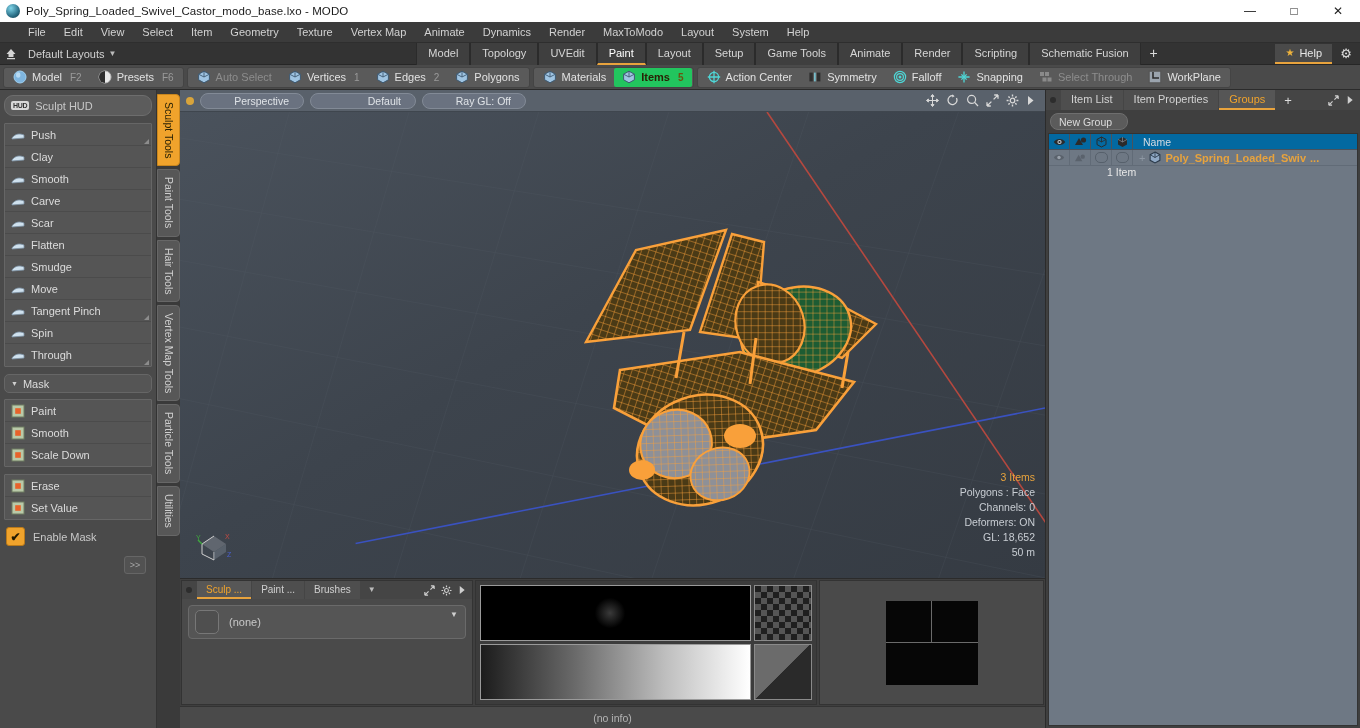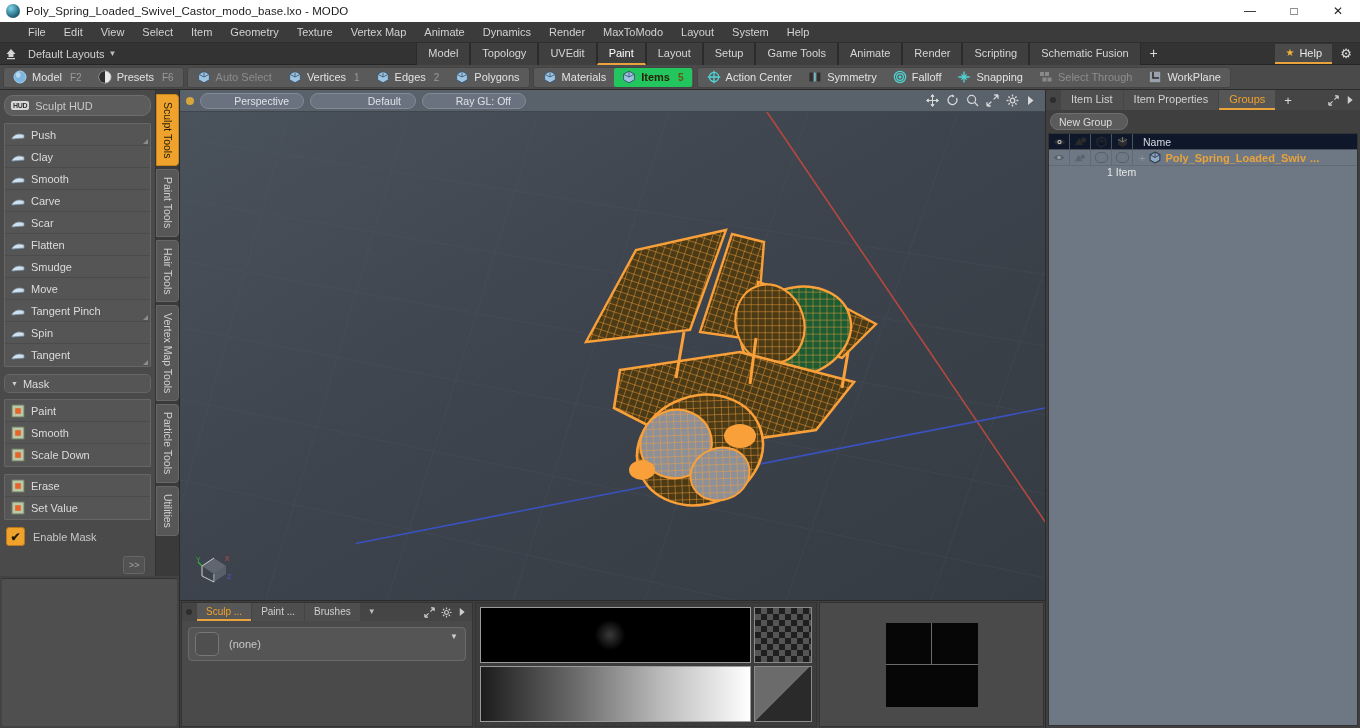--- a/index.html
+++ b/index.html
@@ -78,21 +78,21 @@
   .mbtn.dim { color: #8d8d8d; }
   .mbtn.on  { background: #22c55e; color: #2a2205; font-weight: bold; }
   .mbtn .hk { color: #9a9a9a; font-size: 10px; margin-left: 3px; }
   .mbtn.on .hk { color: #6b5410; }
   .ico { width: 14px; height: 14px; flex: none; display: block; }
 
   
   .body { flex: 1; display: flex; min-height: 0; }
 
   
-  .leftcol { width: 180px; flex: none; display: flex; flex-direction: column;
+  .leftcol { width: 180px; flex: none; display: flex; flex-direction: row;
              background: #434343; border-right: 1px solid #2b2b2b; }
   .left-top { display: flex; flex: 1; min-height: 0; }
   .toolpanel { width: 156px; padding: 5px 4px 0 4px; overflow: hidden; background: #4a4a4a; }
   .sculpt-hud {
     display: flex; align-items: center; gap: 6px; height: 21px; padding: 0 6px;
     background: #5c5c5c; border: 1px solid #6d6d6d; border-radius: 9px; margin-bottom: 7px;
   }
   .hud-chip {
     font-size: 7px; background: #d8d8d8; color: #333; border-radius: 2px;
     padding: 1px 2px; font-weight: bold; letter-spacing: -.3px;
@@ -179,21 +179,21 @@
   .r-tabs { height: 20px; display: flex; align-items: center; background: #454545; padding-left: 4px; gap: 1px; }
   .rtab { padding: 0 10px; height: 20px; line-height: 19px; font-size: 11px; color: #d2d2d2; background: #4e4e4e; }
   .rtab.on { color: #f0a32c; background: #565656; border-bottom: 2px solid #e8a33d; }
   .rtab-plus { padding: 0 8px; font-size: 13px; color: #ddd; line-height: 19px; }
   .r-icons { margin-left: auto; display: flex; gap: 7px; padding-right: 6px; align-items: center; color: #ccc; font-size: 10px; }
   .newgroup {
     margin: 3px 4px; height: 17px; width: 78px; background: #5b5b5b; border: 1px solid #6e6e6e;
     border-radius: 8px; font-size: 10.5px; color: #dcdcdc; display: flex; align-items: center; padding: 0 8px;
   }
   .r-list { flex: 1; margin: 0 2px 2px 2px; background: #6e7884; border: 1px solid #333; display: flex; flex-direction: column; }
-  .rl-head { height: 16px; display: flex; align-items: center; background: #0f172a; border-bottom: 1px solid #4a525c; }
+  .rl-head { height: 16px; display: flex; align-items: center; background: #0369a1; border-bottom: 1px solid #4a525c; }
   .rl-col { width: 21px; display: flex; align-items: center; justify-content: center;
             border-right: 1px solid #4a525c; height: 16px; }
   .rl-name { padding-left: 10px; font-size: 10.5px; color: #d7dce2; }
   .rl-row { height: 16px; display: flex; align-items: center; background: #6e7884; border-bottom: 1px solid #616b77; }
   .rl-row .rl-col { border-right: 1px solid #616b77; }
   .rl-item { display: flex; align-items: center; gap: 4px; padding-left: 6px; }
   .rl-plus { color: #8d97a3; font-size: 11px; }
   .rl-label { font-size: 11px; color: #e8a33d; font-weight: bold; }
   .rl-sub { height: 14px; background: #6e7884; font-size: 10.5px; color: #e8e8e8; padding-left: 58px; }
   .rl-rest { flex: 1; background: #6e7884; }
@@ -453,21 +453,21 @@
               <div class="tool-row">
                 <svg class="ico" viewBox="0 0 14 14">
                   <path d="M1 10 C4 6, 8 5, 13 7 L13 10 L1 11 Z" fill="#cfe1ee" stroke="#7d93a6" stroke-width=".8"></path>
                 </svg>
                 <span>Spin</span>
               </div>
               <div class="tool-row">
                 <svg class="ico" viewBox="0 0 14 14">
                   <path d="M1 10 C4 6, 8 5, 13 7 L13 10 L1 11 Z" fill="#cfe1ee" stroke="#7d93a6" stroke-width=".8"></path>
                 </svg>
-                <span>Tangent</span>
+                <span>Through</span>
                 <i class="corner"></i>
               </div>
             </div>
 
           <div class="sect-head">
             <span class="tri">▼</span>
             <span>Mask</span>
           </div>
 
           <div class="tool-group" id="mask-list">
@@ -616,20 +616,28 @@
           <ellipse cx="120" cy="238" rx="64" ry="54" transform="rotate(-20 120 238)" fill="url(#mesh)" stroke="#f9a03a" stroke-width="2.6"></ellipse>
           <ellipse cx="96" cy="232" rx="36" ry="34" transform="rotate(-20 96 232)" fill="url(#meshs)" stroke="#f9a03a" stroke-width="2.2"></ellipse>
           <ellipse cx="140" cy="262" rx="30" ry="26" transform="rotate(-20 140 262)" fill="url(#meshs)" stroke="#f9a03a" stroke-width="2"></ellipse>
 
           <ellipse cx="62" cy="258" rx="13" ry="10" fill="#f9a03a"></ellipse>
           <ellipse cx="160" cy="224" rx="16" ry="12" fill="#f9a03a"></ellipse>
 
           <path d="M104 120 L96 166 M176 126 L170 172 M268 140 L262 176" stroke="#f9a03a" stroke-width="3" fill="none"></path>
         </svg>
 
+        <div class="vp-stats">
+          <div class="hi">3 Items</div>
+          <div>Polygons : Face</div>
+          <div>Channels: 0</div>
+          <div>Deformers: ON</div>
+          <div>GL: 18,652</div>
+          <div>50 m</div>
+        </div>
 
         <svg class="vp-gizmo" viewBox="0 0 44 40">
           <path d="M8 20 L20 12 L32 20 L20 28 Z" fill="#7d848d" opacity=".55"></path>
           <path d="M8 20 L20 12 M8 20 L8 30 L20 36 L20 28" stroke="#cfcfcf" stroke-width="1" fill="none"></path>
           <path d="M20 28 L32 20 L32 28 L20 36 Z" fill="#6b7480" opacity=".6"></path>
           <path d="M8 20 L4 16" stroke="#3fa83f" stroke-width="1.4"></path>
           <text x="2" y="16" font-size="7" fill="#3fa83f" font-family="Liberation Sans">Y</text>
           <text x="31" y="15" font-size="7" fill="#c24a42" font-family="Liberation Sans">X</text>
           <text x="33" y="33" font-size="7" fill="#4a5fd0" font-family="Liberation Sans">Z</text>
         </svg>
@@ -683,20 +691,23 @@
 
         <div class="bp bp-preview">
           <div class="prev-grid">
             <div class="prev-cell"></div>
             <div class="prev-cell"></div>
             <div class="prev-cell wide"></div>
           </div>
         </div>
       </div>
 
+      <div class="statusbar">
+        <span>(no info)</span>
+      </div>
     </div>
 
     <div class="rightcol">
       <div class="r-tabs">
         <div class="bp-dot"></div>
         <div class="rtab">Item List</div>
         <div class="rtab">Item Properties</div>
         <div class="rtab on">Groups</div>
         <div class="rtab-plus">+</div>
         <div class="r-icons">

